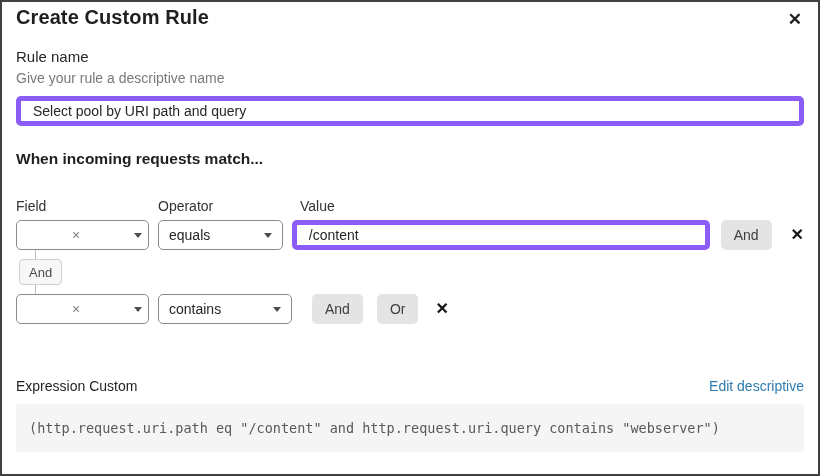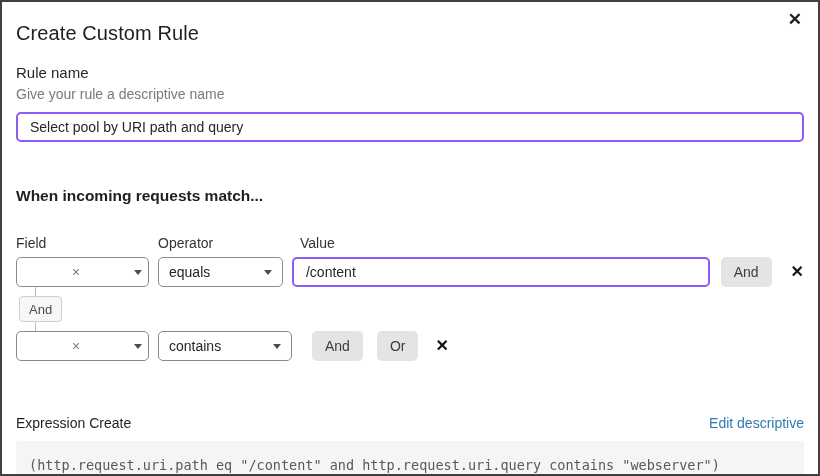--- a/index.html
+++ b/index.html
@@ -11,53 +11,53 @@
   }
   .dialog {
     position: relative;
     width: 820px; height: 476px;
     background: #ffffff;
     border: 2px solid #404040;
     padding: 0 14px;
     overflow: hidden;
   }
   .dialog-title {
-    padding-top: 20px;
+    padding-top: 4px;
     font-size: 20px;
-    font-weight: 400;
+    font-weight: 700;
     color: #1f1f1f;
     letter-spacing: .1px;
   }
   .close-btn {
     position: absolute;
     top: 7px; right: 12px;
     background: none; border: none;
     font-size: 17px; font-weight: 700;
     color: #1f1f1f;
     cursor: pointer;
     padding: 2px 4px;
     line-height: 1;
     font-family: "Liberation Sans", sans-serif;
   }
   .rule-label { margin-top: 19px; font-size: 15px; color: #262626; }
   .rule-hint  { margin-top: 5px;  font-size: 14px; color: #797979; }
   .text-input {
     height: 30px;
-    border: 2px solid #8b5cf6;
+    border: 5px solid #8b5cf6;
     border-radius: 5px;
     padding: 0 12px;
     font-size: 14px;
     color: #262626;
     font-family: "Liberation Sans", sans-serif;
     background: #fff;
     outline: none;
   }
   .rule-input { display: block; margin-top: 10px; width: 100%; }
   .section-heading {
-    margin-top: 45px;
+    margin-top: 24px;
     font-size: 15.5px;
     font-weight: 700;
     color: #1f1f1f;
   }
   .cols { display: flex; margin-top: 30px; font-size: 14px; color: #333; }
   .col-field { width: 142px; }
   .col-op    { width: 142px; }
   .col-value { flex: 1; }
   .match-row { display: flex; align-items: center; margin-top: 6px; }
   .sel {
@@ -207,18 +207,18 @@
     <div class="sel sel-op">
       <span class="sel-text">contains</span>
       <span class="caret"></span>
     </div>
     <button class="conn-btn">And</button>
     <button class="conn-btn" style="margin-left:14px;">Or</button>
     <button class="del-x" style="margin-left:17px;">✕</button>
   </div>
 
   <div class="expr-header">
-    <span class="expr-label">Expression Create</span>
+    <span class="expr-label">Expression Custom</span>
     <a class="expr-link">Edit descriptive</a>
   </div>
   <div class="code-block">(http.request.uri.path eq "/content" and http.request.uri.query contains "webserver")</div>
 
 </div>
 
 </body></html>

